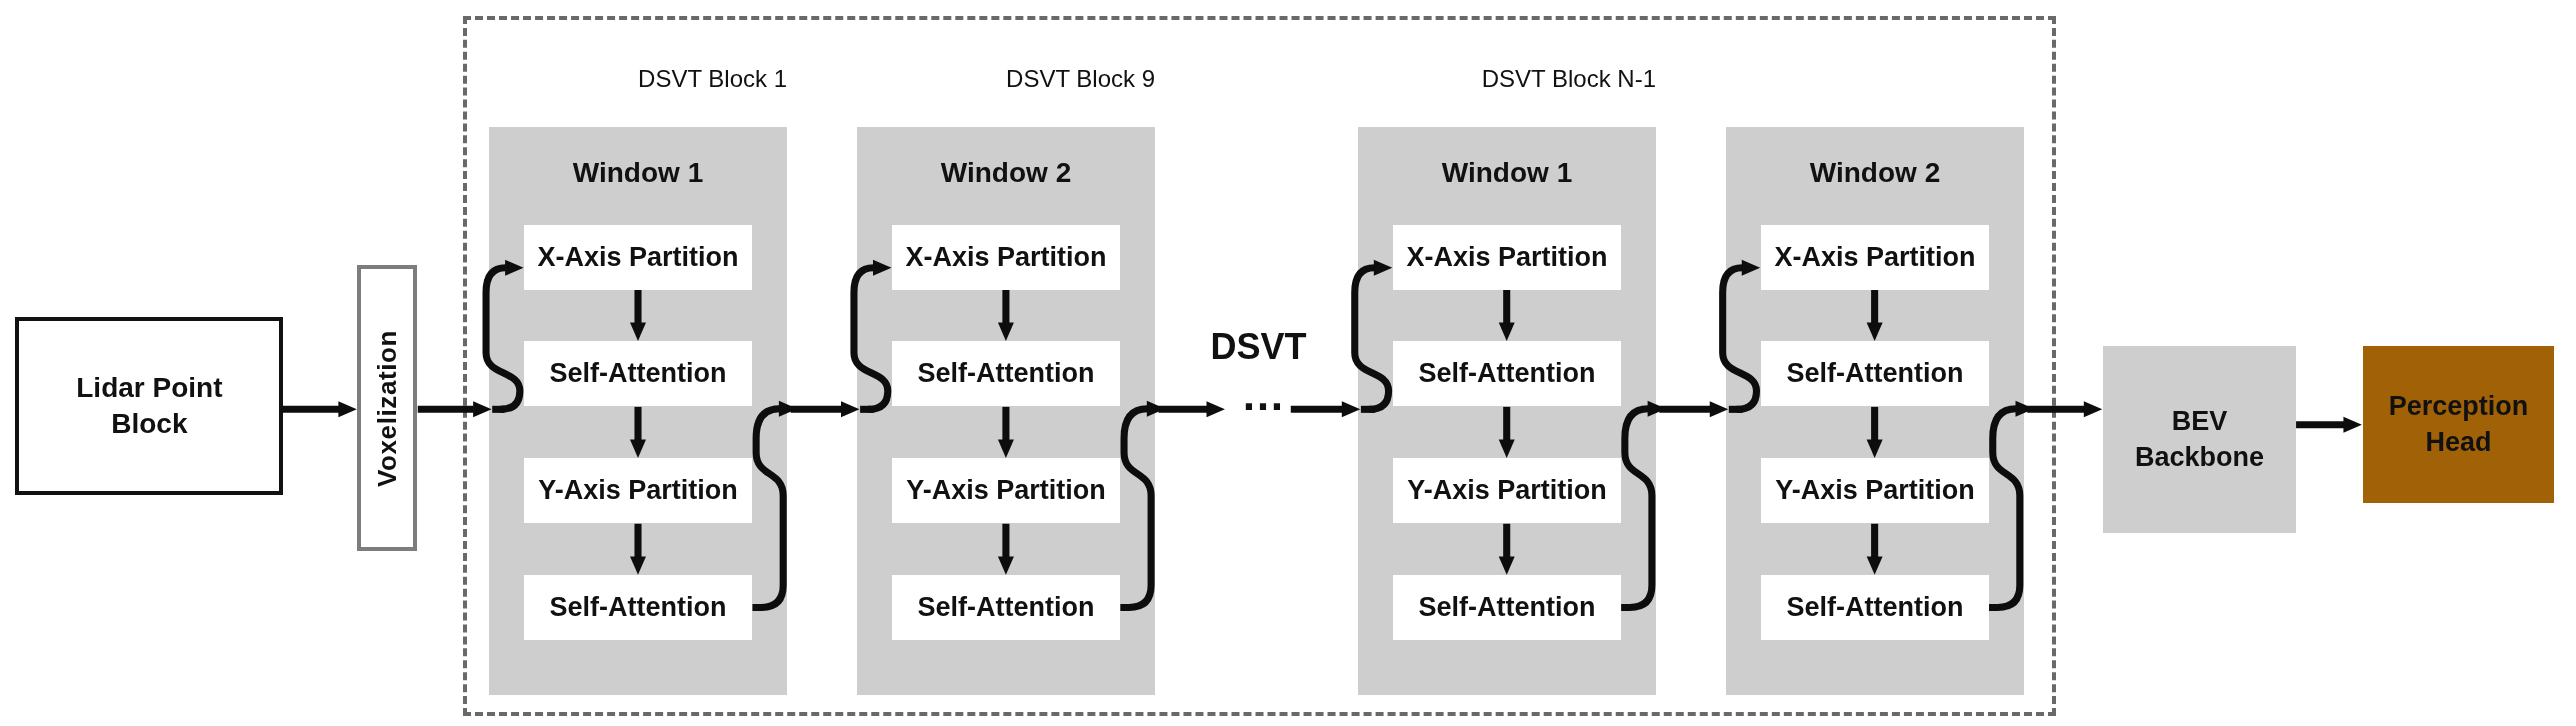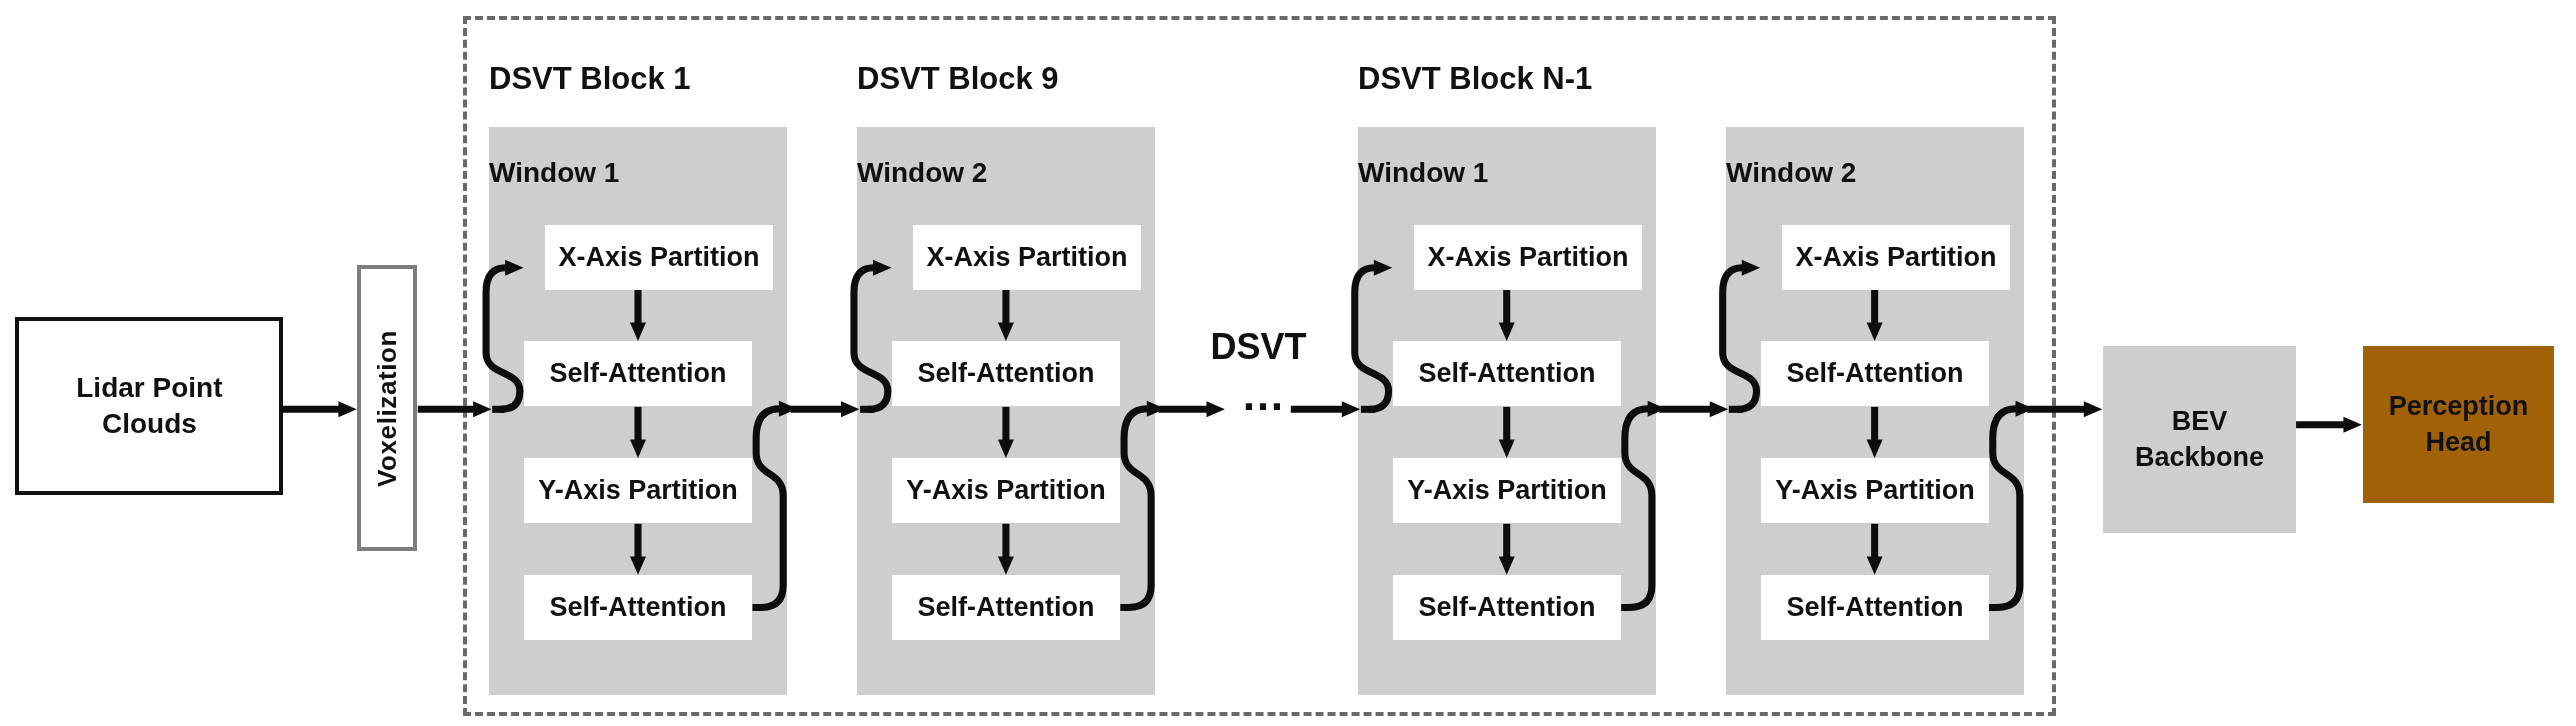--- a/index.html
+++ b/index.html
@@ -11,45 +11,45 @@
   .lidar{left:15.4px;top:317px;width:268px;height:178px;border:4.3px solid #111111;background:#ffffff;
          font-size:28px;font-weight:700;line-height:1.3;padding:0 34px;}
   
   .vox{left:357px;top:265px;width:60px;height:286px;border:4.9px solid #7d7d7d;background:#ffffff;}
   .vox-label{white-space:nowrap;transform:rotate(-90deg);font-size:26px;font-weight:700;letter-spacing:0.6px;}
   
   .dsvt-container{left:463px;top:16px;width:1593px;height:700px;border:4.9px dashed #696969;background:transparent;}
   
   .gblock{top:127px;width:298px;height:568px;background:#cecece;}
   .b1{left:489px;} .b2{left:857px;} .b3{left:1358px;} .b4{left:1726px;}
-  .btitle{top:60px;height:37px;width:298px;font-size:31px;font-weight:700;line-height:37px;text-align:left;}
+  .btitle{top:60px;height:37px;width:298px;font-size:24px;font-weight:400;line-height:37px;text-align:right;}
   .t1{left:489px;} .t2{left:857px;} .t3{left:1358px;} .t4{left:1726px;}
-  .wlabel{top:154px;height:38px;width:298px;font-size:28px;font-weight:700;line-height:38px;text-align:left;}
+  .wlabel{top:154px;height:38px;width:298px;font-size:28px;font-weight:700;line-height:38px;text-align:center;}
   
   .step{width:228px;height:65px;background:#ffffff;font-size:27px;font-weight:700;}
-  .r0{top:225px;margin-left:21px;} .r1{top:341px;} .r2{top:458px;} .r3{top:575px;}
+  .r0{top:225px;} .r1{top:341px;} .r2{top:458px;} .r3{top:575px;}
   .c1{left:524px;} .c2{left:892px;} .c3{left:1393px;} .c4{left:1761px;}
   
   .dsvt-mid{left:1166px;top:325px;width:185px;height:43px;font-size:36px;font-weight:700;line-height:43px;text-align:center;}
   .dots{left:1230px;top:361px;width:68px;height:68px;font-size:44px;font-weight:700;text-align:center;line-height:68px;letter-spacing:1.8px;}
   
   .bev{left:2103px;top:346px;width:193px;height:187px;background:#cecece;font-size:27px;font-weight:700;line-height:1.3;padding:0 18.5px;}
   .phead{left:2363px;top:346px;width:191px;height:157px;background:#a16207;font-size:27px;font-weight:700;line-height:1.3;padding:0 12.3px;}
   
   #wires{position:absolute;left:0;top:0;width:2576px;height:727px;pointer-events:none;}
   #wires path{fill:none;stroke:#0d0d0d;stroke-width:11.5;}
   #wires .hd{fill:#0d0d0d;stroke:none;}
 </style>
 </head>
 <body>
 
 <div id="stage">
 
   <div class="abs ctr lidar">
-    <span>Lidar Point Clouds</span>
+    <span>Lidar Point Block</span>
   </div>
 
   <div class="abs ctr vox">
     <span class="vox-label">Voxelization</span>
   </div>
 
   <div class="abs dsvt-container"></div>
 
   <div class="abs btitle t1">DSVT Block 1</div>
   <div class="abs btitle t2">DSVT Block 9</div>

